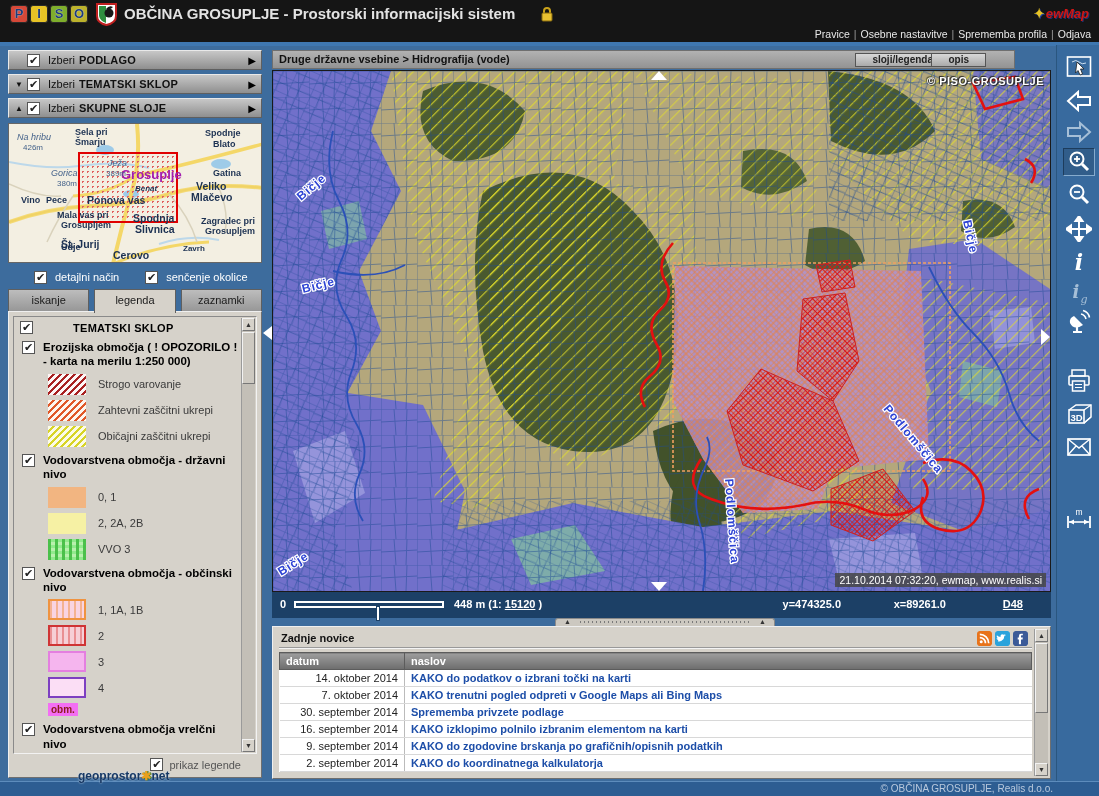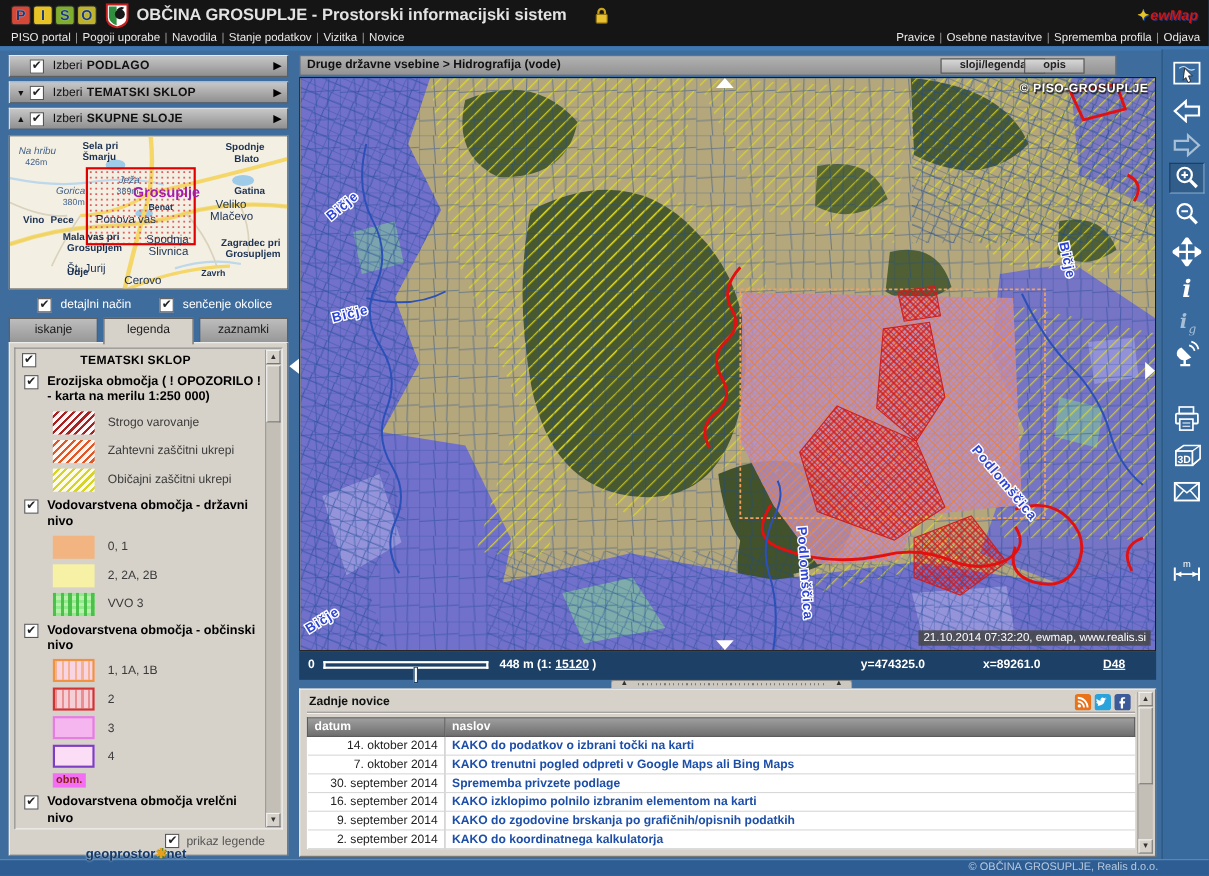--- a/index.html
+++ b/index.html
@@ -30,21 +30,21 @@
   .acc .arr{position:absolute;right:5px;color:#000;font-size:10px;}
   .cb{display:inline-block;width:13px;height:13px;background:#fff;border:1px solid #555;color:#222;font-size:11px;line-height:11px;text-align:center;cursor:pointer;flex:none;}
   
   #minimap{position:absolute;left:0;top:73px;width:254px;height:140px;border:1px solid #666;background:#f3efe2;overflow:hidden;cursor:pointer;}
   #minimap-labels span{position:absolute;color:#1c3152;font-size:9px;white-space:nowrap;}
   #minimap-labels .b{font-weight:bold;}
   #minimap-labels .i{font-style:italic;color:#44628a;}
   #minimap-labels .s{font-size:8px;color:#44628a;}
   #minimap-labels .sb{font-size:8px;font-weight:bold;}
   #minimap-labels .lg{font-weight:bold;font-size:13px;color:#a21caf;margin-top:32px;}
-  #minimap-labels .lg2{font-weight:normal;font-size:10.5px;text-align:center;}
+  #minimap-labels .lg2{font-weight:bold;font-size:10.5px;text-align:center;}
   #mm-rect{position:absolute;left:69px;top:28px;width:100px;height:71px;border:2px solid #e00000;background-image:radial-gradient(#e06060 1px,transparent 1px);background-size:5px 5px;}
   
   #opt-row{position:absolute;left:0;top:218px;width:254px;height:18px;color:#fff;display:flex;align-items:center;}
   #opt-row .cb{margin:0 8px 0 26px;}
   
   #tabs{position:absolute;left:0;top:239px;width:254px;height:22px;display:flex;gap:5px;}
   .tab{flex:1;background:linear-gradient(#bdbdbd,#979797);border:1px solid #5f5f5f;border-bottom:none;text-align:center;line-height:21px;color:#1a1a1a;cursor:pointer;}
   .tab.active{background:#d6d2ca;font-weight:normal;position:relative;z-index:2;height:24px;}
   
   #legend{position:absolute;left:0;top:261px;width:254px;height:467px;background:#d6d2ca;border:1px solid;border-color:#efefef #6f6f6f #6f6f6f #efefef;padding:4px 4px 0 4px;}
@@ -148,21 +148,20 @@
       <path d="M3 3 H10 V20 Q4 18 3 13 Z" fill="#2f8f3f"></path>
       <circle cx="13" cy="10" r="4.5" fill="#181818"></circle>
       <path d="M10 6 q3 -4 7 -2 q-2 2 -3 2" fill="#181818"></path>
     </svg>
     <span id="app-title">OBČINA GROSUPLJE - Prostorski informacijski sistem</span>
     <svg id="lock" width="14" height="16" viewBox="0 0 14 16" style="left:540px;">
       <path d="M4 7 V5 a3 3 0 0 1 6 0 V7" fill="none" stroke="#caa21a" stroke-width="2"></path>
       <rect x="2" y="7" width="10" height="8" rx="1" fill="#e8c030" stroke="#8a6d10"></rect>
     </svg>
     <span id="brand"><span class="star">✦</span><span>ewMap</span></span>
-    <div class="menurow" id="menu-left"><a>PISO portal</a><span class="sep">|</span><a>Pogoji uporabe</a><span class="sep">|</span><a>Navodila</a><span class="sep">|</span><a>Stanje podatkov</a><span class="sep">|</span><a>Vizitka</a><span class="sep">|</span><a>Novice</a></div>
     <div class="menurow" id="menu-right"><a>Pravice</a><span class="sep">|</span><a>Osebne nastavitve</a><span class="sep">|</span><a>Sprememba profila</a><span class="sep">|</span><a>Odjava</a></div>
   </div>
   <div id="blue-strip"></div>
 
   <div id="sidebar">
     <div class="acc">
       <span class="tri"></span>
       <span class="cb">✔</span>
       <span class="plabel">Izberi</span>
       <b>PODLAGO</b>
@@ -205,21 +204,21 @@
           <span class="s" style="left: 14px; top: 19px;">426m</span>
           <span class="b" style="left: 66px; top: 3px;">Sela pri</span>
           <span class="b" style="left: 66px; top: 13px;">Šmarju</span>
           <span class="lg" style="left: 112px; top: 11px;">Grosuplje</span>
           <span class="b" style="left: 196px; top: 4px;">Spodnje</span>
           <span class="b" style="left: 204px; top: 15px;">Blato</span>
           <span class="i" style="left: 42px; top: 44px;">Gorica</span>
           <span class="s" style="left: 48px; top: 55px;">380m</span>
           <span class="i" style="left: 99px; top: 34px;">Ježa</span>
           <span class="s" style="left: 97px; top: 45px;">389m</span>
-          <span class="sb" style="left: 126px; top: 60px;">Benat</span>
+          <span class="sb" style="left: 126px; top: 60px; font-style: italic;">Benat</span>
           <span class="b" style="left: 204px; top: 44px;">Gatina</span>
           <span class="lg2" style="left: 187px; top: 56px;">Veliko</span>
           <span class="lg2" style="left: 182px; top: 67px;">Mlačevo</span>
           <span class="b" style="left: 12px; top: 71px;">Vino</span>
           <span class="b" style="left: 37px; top: 71px;">Pece</span>
           <span class="lg2" style="left: 62px; top: 70px; padding-left: 16px;">Ponova vas</span>
           <span class="b" style="left: 48px; top: 86px;">Mala vas pri</span>
           <span class="b" style="left: 52px; top: 96px;">Grosupljem</span>
           <span class="lg2" style="left: 124px; top: 88px;">Spodnja</span>
           <span class="lg2" style="left: 126px; top: 99px;">Slivnica</span>

